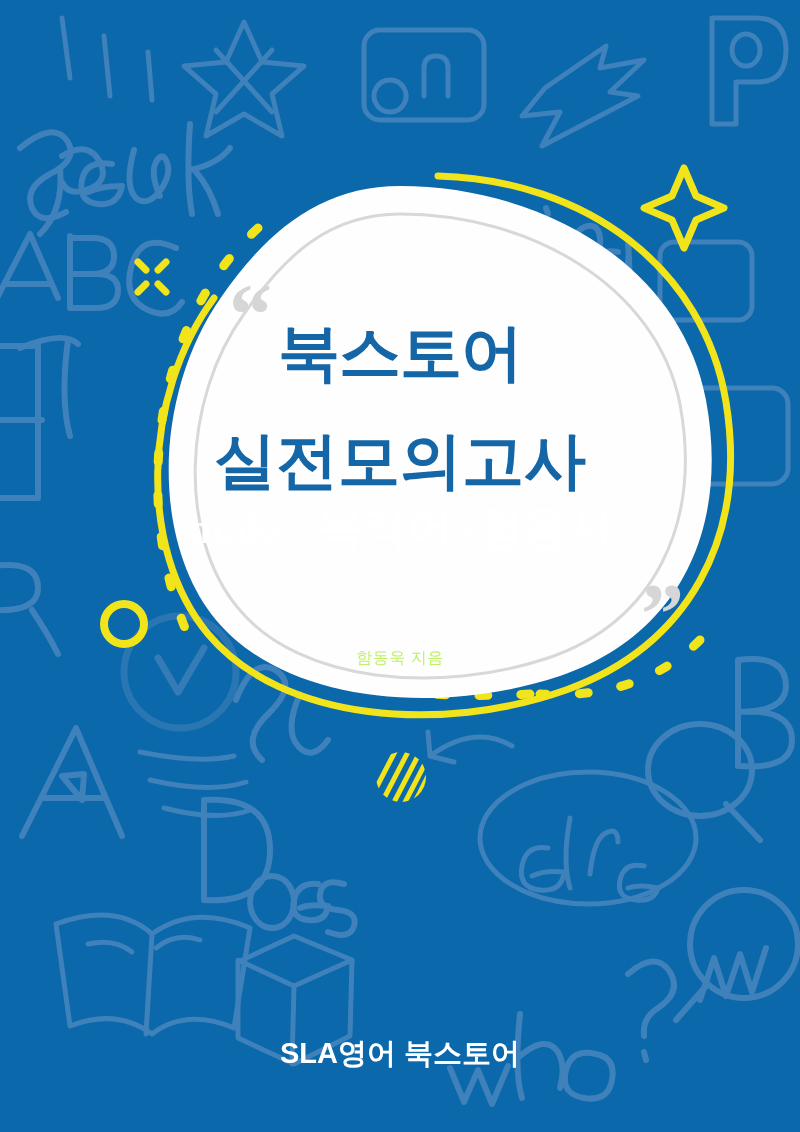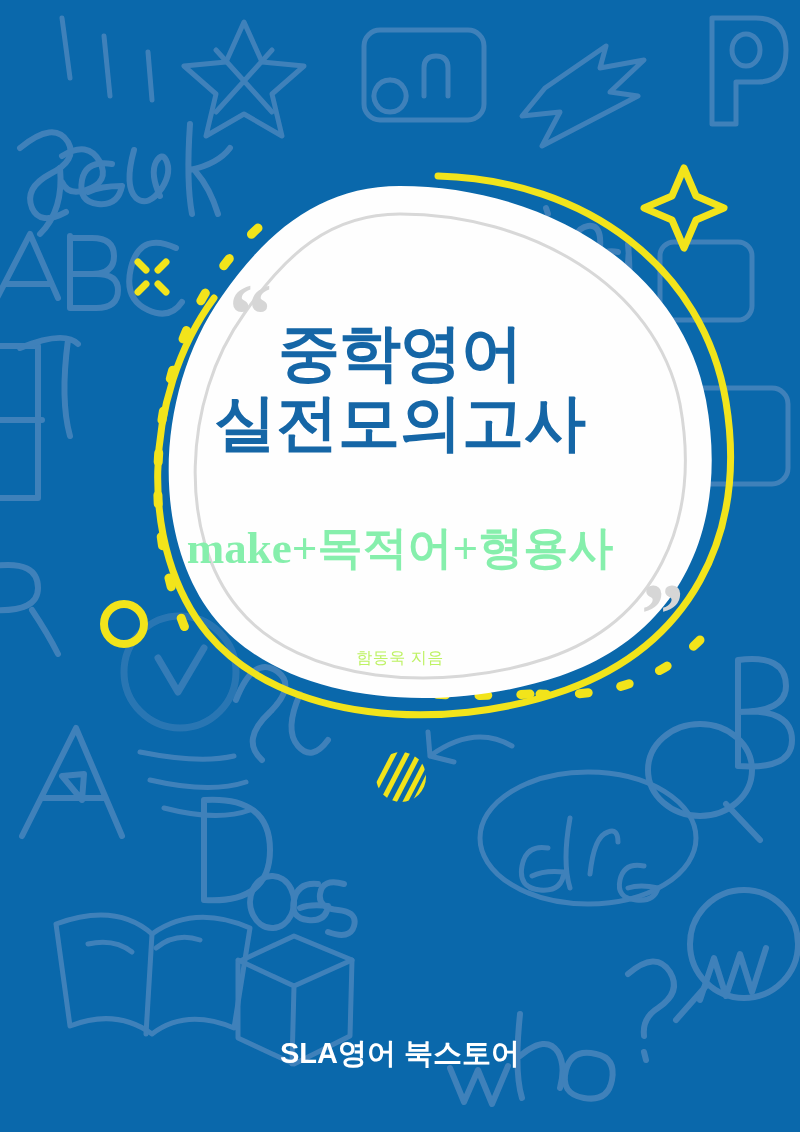--- a/index.html
+++ b/index.html
@@ -103,35 +103,35 @@
     font-family: "Liberation Sans", sans-serif;
     font-weight: 700;
     font-size: 62px;
     line-height: 70px;
     letter-spacing: -1px;
     color: #1566a6;
     white-space: nowrap;
   }
   #title-line-2 {
     letter-spacing: 0px;
+    margin-top: 38px;
   }
 
   #subtitle {
     position: absolute;
     left: 0;
     top: 500px;
     width: 800px;
     text-align: center;
     font-family: "Liberation Serif", serif;
     font-weight: 700;
     font-size: 45px;
     line-height: 56px;
-    color: #86efac;
+    color: #ffffff;
     white-space: nowrap;
-    margin-top: 20px;
   }
 
   #author {
     position: absolute;
     left: 0;
     top: 648px;
     width: 800px;
     text-align: center;
     font-family: "Liberation Sans", sans-serif;
     font-size: 16px;
@@ -367,21 +367,21 @@
     </g>
   </svg>
 
   <div id="text-stack">
 
     <span class="quote-mark" id="quote-open">“</span>
 
     <span class="quote-mark" id="quote-close">”</span>
 
     <div id="title-block">
-      <div class="title-line" id="title-line-1">중학영어</div>
+      <div class="title-line" id="title-line-1">북스토어</div>
       <div class="title-line" id="title-line-2">실전모의고사</div>
     </div>
 
     <div id="subtitle">make+목적어+형용사</div>
 
     <div id="author">함동욱 지음</div>
 
     <div id="publisher">SLA영어 북스토어</div>
 
   </div>

